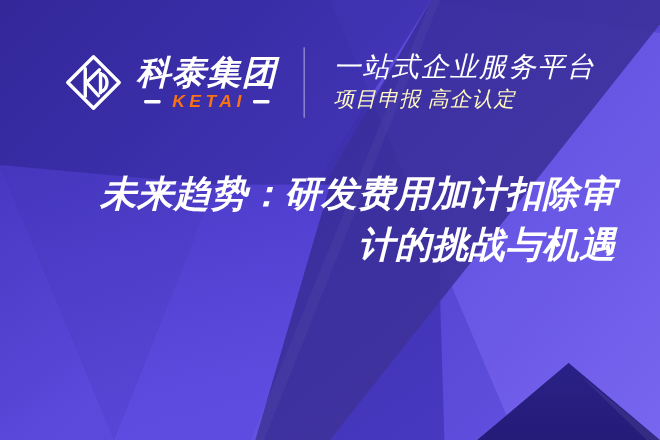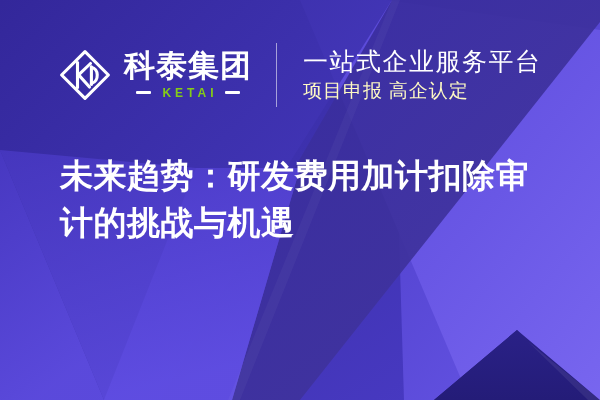--- a/index.html
+++ b/index.html
@@ -12,20 +12,21 @@
     font-family: "Liberation Sans", "DejaVu Sans", sans-serif;
   }
 
   #banner {
     position: relative;
     width: 600px;
     height: 400px;
     overflow: hidden;
     background: #3a2fa6;
     user-select: none;
+    font-style: italic;
   }
 
   
   .bg-layer {
     position: absolute;
     inset: 0;
     pointer-events: none;
   }
   .bg-svg {
     position: absolute;
@@ -83,24 +84,24 @@
   }
   .logo-rule {
     display: block;
     width: 15px;
     height: 3px;
     background: #ffffff;
     border-radius: 1px;
   }
   .logo-latin {
     font-family: "Liberation Sans", "DejaVu Sans", sans-serif;
-    font-size: 12px;
+    font-size: 16px;
     line-height: 18px;
     font-weight: 700;
-    color: #84cc16;
+    color: #f97316;
     letter-spacing: 4px;
     white-space: nowrap;
     text-indent: 4px;
   }
 
   .divider {
     width: 1px;
     height: 64px;
     background: rgba(255,255,255,0.55);
     margin: 0 26px 0 24px;
@@ -139,20 +140,21 @@
     top: 152px;
     width: 500px;
     font-family: "Liberation Sans", "DejaVu Sans", sans-serif;
     font-size: 33px;
     line-height: 47px;
     font-weight: 700;
     color: #ffffff;
     letter-spacing: 0.5px;
     white-space: pre-wrap;
     word-break: break-all;
+    text-align: right;
   }
 </style>
 </head>
 <body>
 
 <div id="banner">
 
   <div class="bg-layer">
     <svg class="bg-svg" viewBox="0 0 600 400" preserveAspectRatio="none" xmlns="http://www.w3.org/2000/svg">
       <defs>

